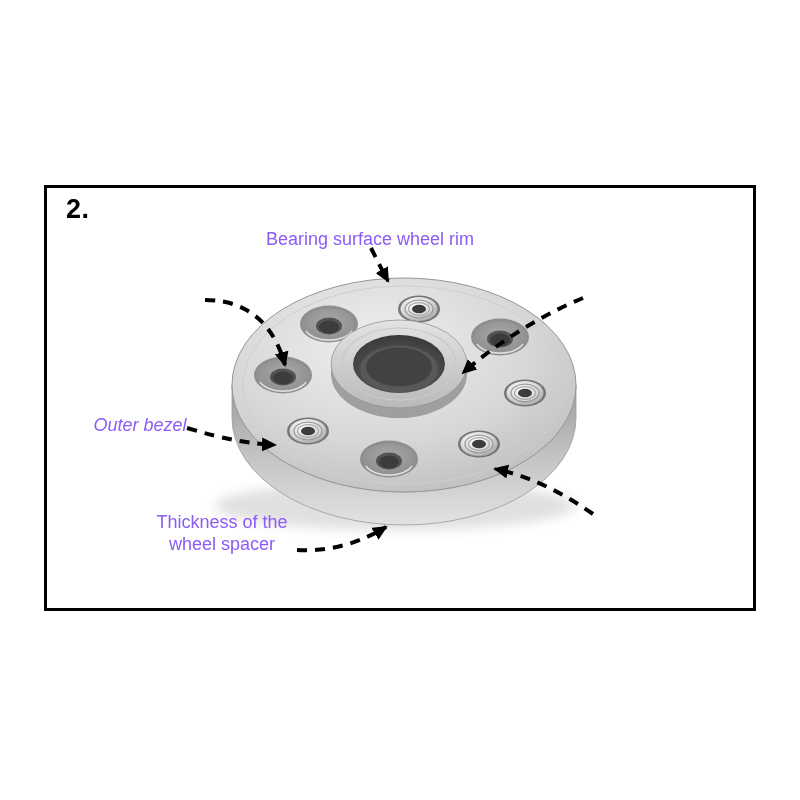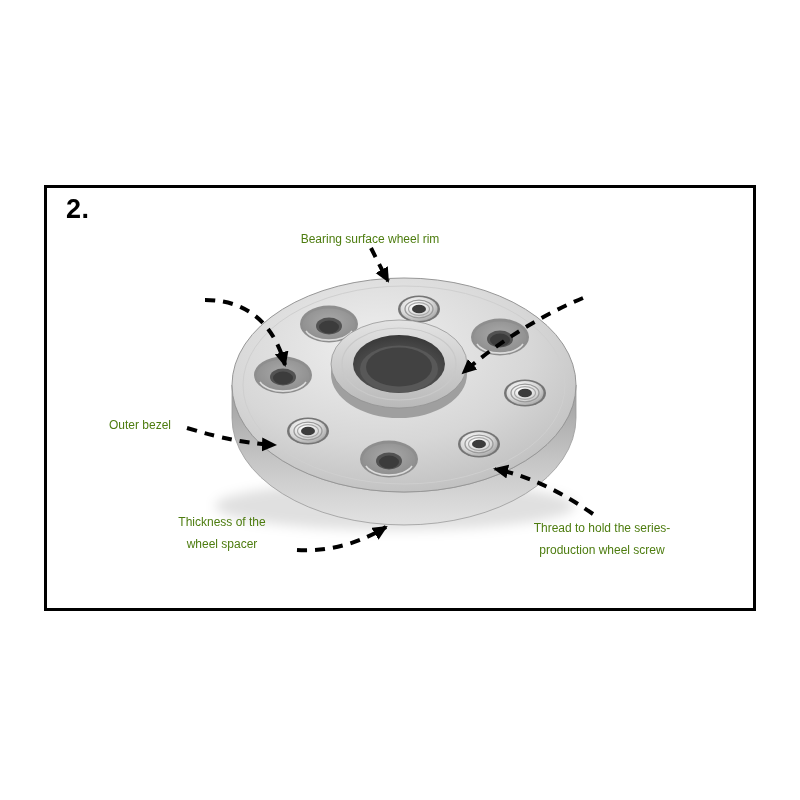--- a/index.html
+++ b/index.html
@@ -34,25 +34,25 @@
     left: 19px;
     top: 6px;
     font-size: 27px;
     font-weight: bold;
     color: #000000;
     letter-spacing: 0.5px;
   }
   .lbl {
     position: absolute;
     transform: translateX(-50%);
-    font-size: 12px;
+    font-size: 18px;
     line-height: 22px;
     text-align: center;
     white-space: pre-line;
-    color: #4d7c0f;
+    color: #8b5cf6;
   }
 </style>
 </head>
 <body>
 
 <div class="canvas">
   <div class="frame">
 
     <svg viewBox="0 0 706 420" aria-hidden="true">
       <defs>
@@ -140,22 +140,20 @@
         <path d="M 546 326 C 510 301 478 287 448 281" marker-end="url(#ah)"></path>
       </g>
     </svg>
 
     <div class="step">2.</div>
 
     <div class="lbl" style="left:323px; top:40px;">Bearing surface wheel rim</div>
 
 
 
-    <div class="lbl" style="left:93px; top:226px;">Outer bezel</div>
+    <div class="lbl" style="left:93px; top:226px;font-style:italic;">Outer bezel</div>
 
     <div class="lbl" style="left:175px; top:323px;">Thickness of the
 wheel spacer</div>
 
-    <div class="lbl" style="left:555px; top:329px;">Thread to hold the series-
-production wheel screw</div>
 
   </div>
 </div>
 
 </body></html>

